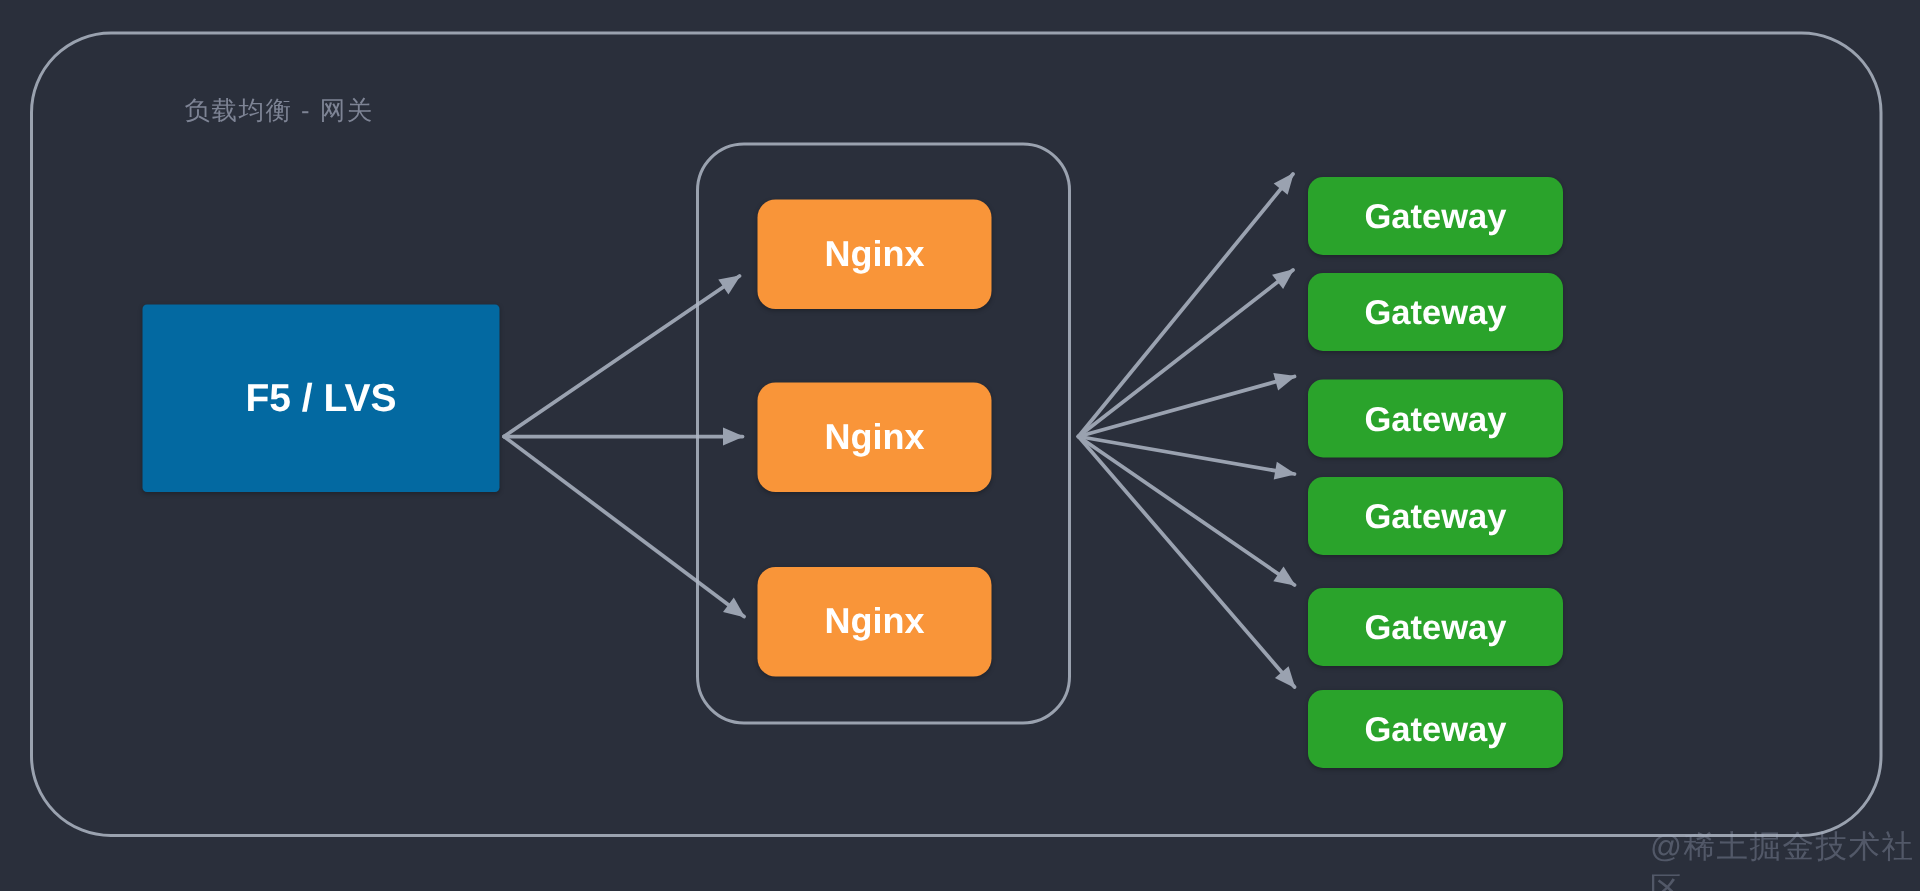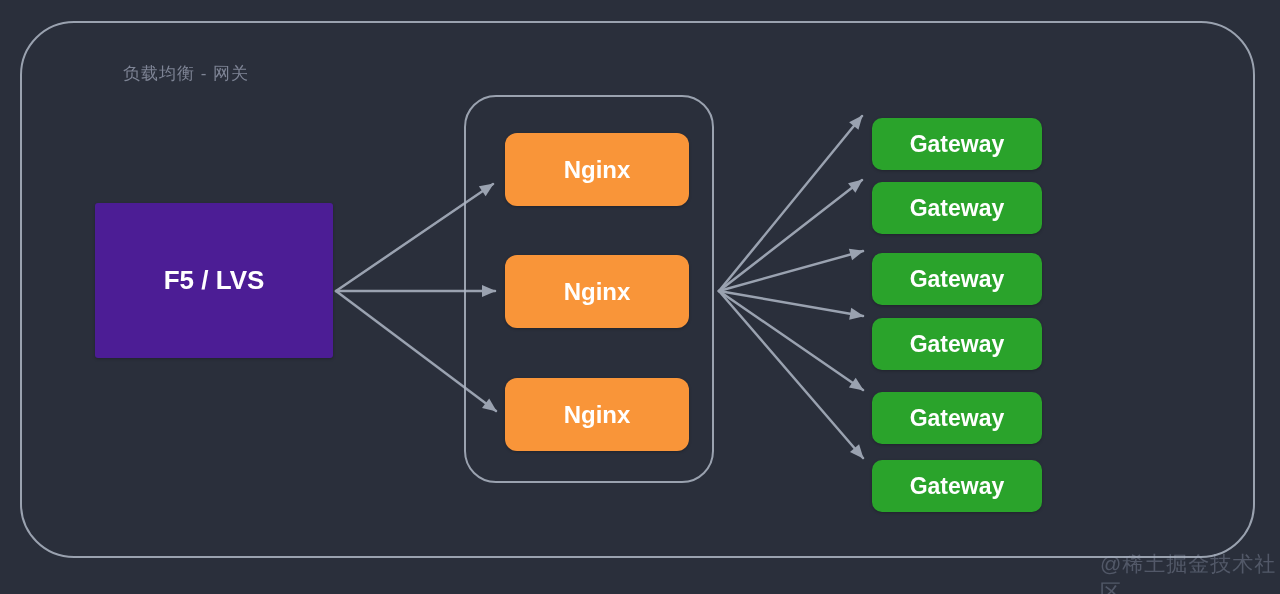--- a/index.html
+++ b/index.html
@@ -39,35 +39,35 @@
     position: absolute;
     display: flex;
     align-items: center;
     justify-content: center;
     color: #ffffff;
     font-weight: bold;
     box-shadow: 0 1px 3px rgba(0,0,0,0.25);
   }
   .node-f5 {
     left: 95px; top: 203px;
-    width: 238px; height: 155px;
-    background: #4c1d95;
+    width: 238px; height: 125px;
+    background: #0369a1;
     border-radius: 3px;
     font-size: 26px;
   }
   .nginx-frame {
     position: absolute;
     left: 464px; top: 95px;
     width: 250px; height: 388px;
     border: 2.5px solid rgba(174, 182, 196, 0.85);
     border-radius: 32px;
   }
   .node-nginx {
     left: 505px;
-    width: 184px; height: 73px;
+    width: 156px; height: 73px;
     background: #f99539;
     border-radius: 12px;
     font-size: 24px;
   }
   .node-nginx.n1 { top: 133px; }
   .node-nginx.n2 { top: 255px; }
   .node-nginx.n3 { top: 378px; }
   .node-gateway {
     left: 872px;
     width: 170px; height: 52px;

